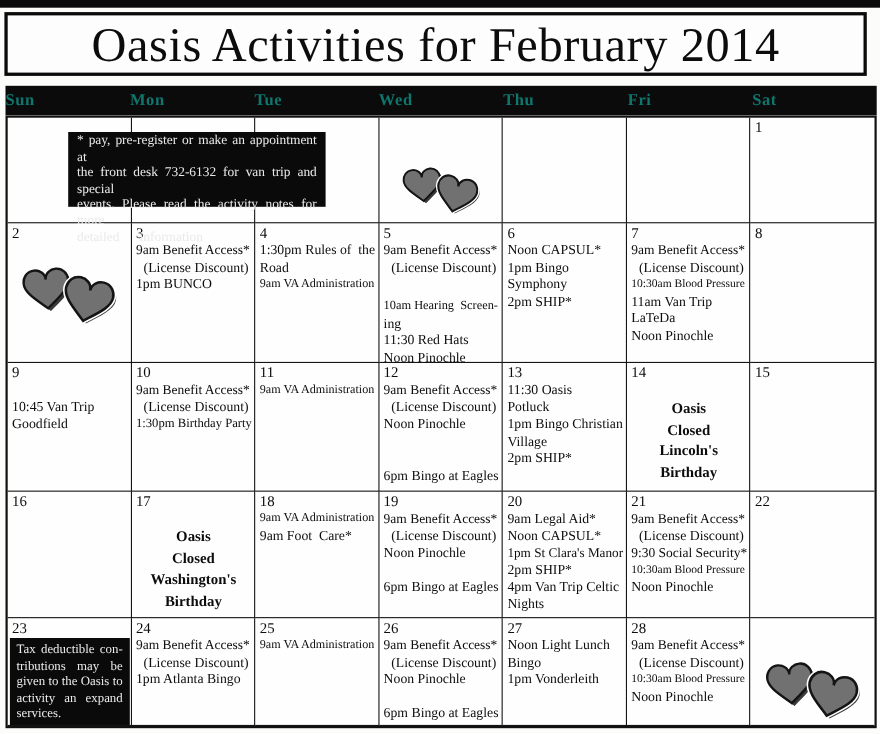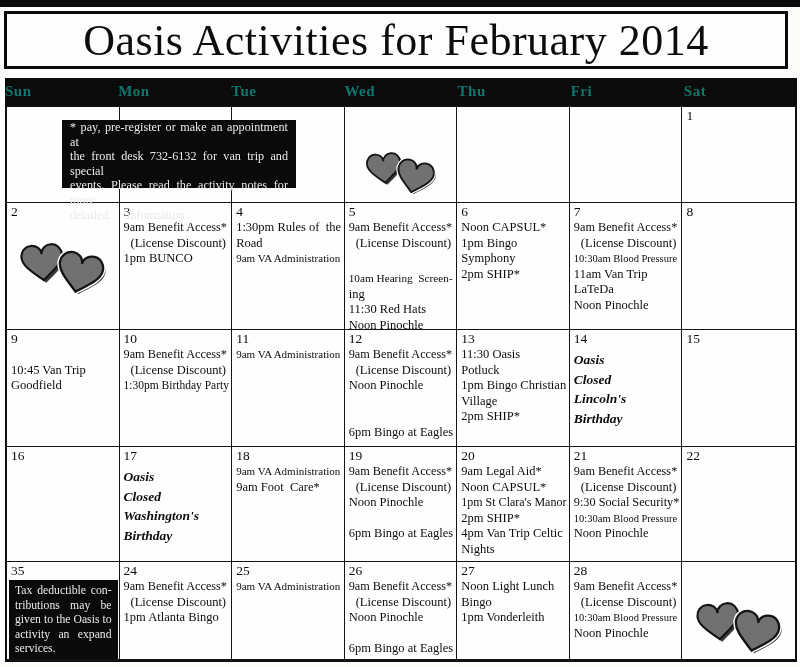--- a/index.html
+++ b/index.html
@@ -38,21 +38,21 @@
   .week-row:nth-of-type(5){height:98px;}
   .cell{
     border-right:1.5px solid #141414;border-bottom:1.5px solid #141414;
     box-sizing:border-box;padding:1px 3px 0 4px;position:relative;overflow:hidden;
   }
   .cell:nth-child(7n){border-right:none;}
   .week-row:last-child .cell{border-bottom:none;}
   .daynum{font-size:13.5px;line-height:16px;min-height:16px;color:#0d0d0d;}
   .evt{font-size:12.5px;line-height:15.5px;min-height:15.5px;white-space:pre;color:#0d0d0d;}
   .evt.indent{padding-left:7px;}
-  .closed{margin-top:3px;font-style:italic;}
+  .closed{margin-top:14px;text-align:center;}
   .closed .cl-line{font-weight:bold;font-size:13.5px;line-height:19.5px;color:#0c0c0c;}
   .notebox{
     position:absolute;left:55px;top:13px;width:234px;height:68px;z-index:5;
     background:#0a0a0a;color:#eaeaea;padding:0 8px;box-sizing:border-box;
   }
   .notebox .jline{font-size:12.2px;line-height:14.6px;}
   .taxbox{
     margin:1px 0 0 -2px;width:calc(100% + 4px);height:80px;
     background:#0a0a0a;color:#eaeaea;padding:4px 6px;box-sizing:border-box;
   }
@@ -268,21 +268,21 @@
         <div class="evt" style="font-size: 12.25px;">9:30 Social Security*</div>
         <div class="evt" style="font-size: 10.5px;">10:30am Blood Pressure</div>
         <div class="evt">Noon Pinochle</div>
       </div>
       <div class="cell">
         <div class="daynum">22</div>
       </div>
     </div>
     <div class="week-row">
       <div class="cell">
-        <div class="daynum">35</div>
+        <div class="daynum">23</div>
         <div class="taxbox">
           <div class="jline">Tax deductible con-</div>
           <div class="jline">tributions may be</div>
           <div class="jline">given to the Oasis to</div>
           <div class="jline">activity an expand</div>
           <div class="jline">services.</div>
         </div>
       </div>
       <div class="cell">
         <div class="daynum">24</div>

